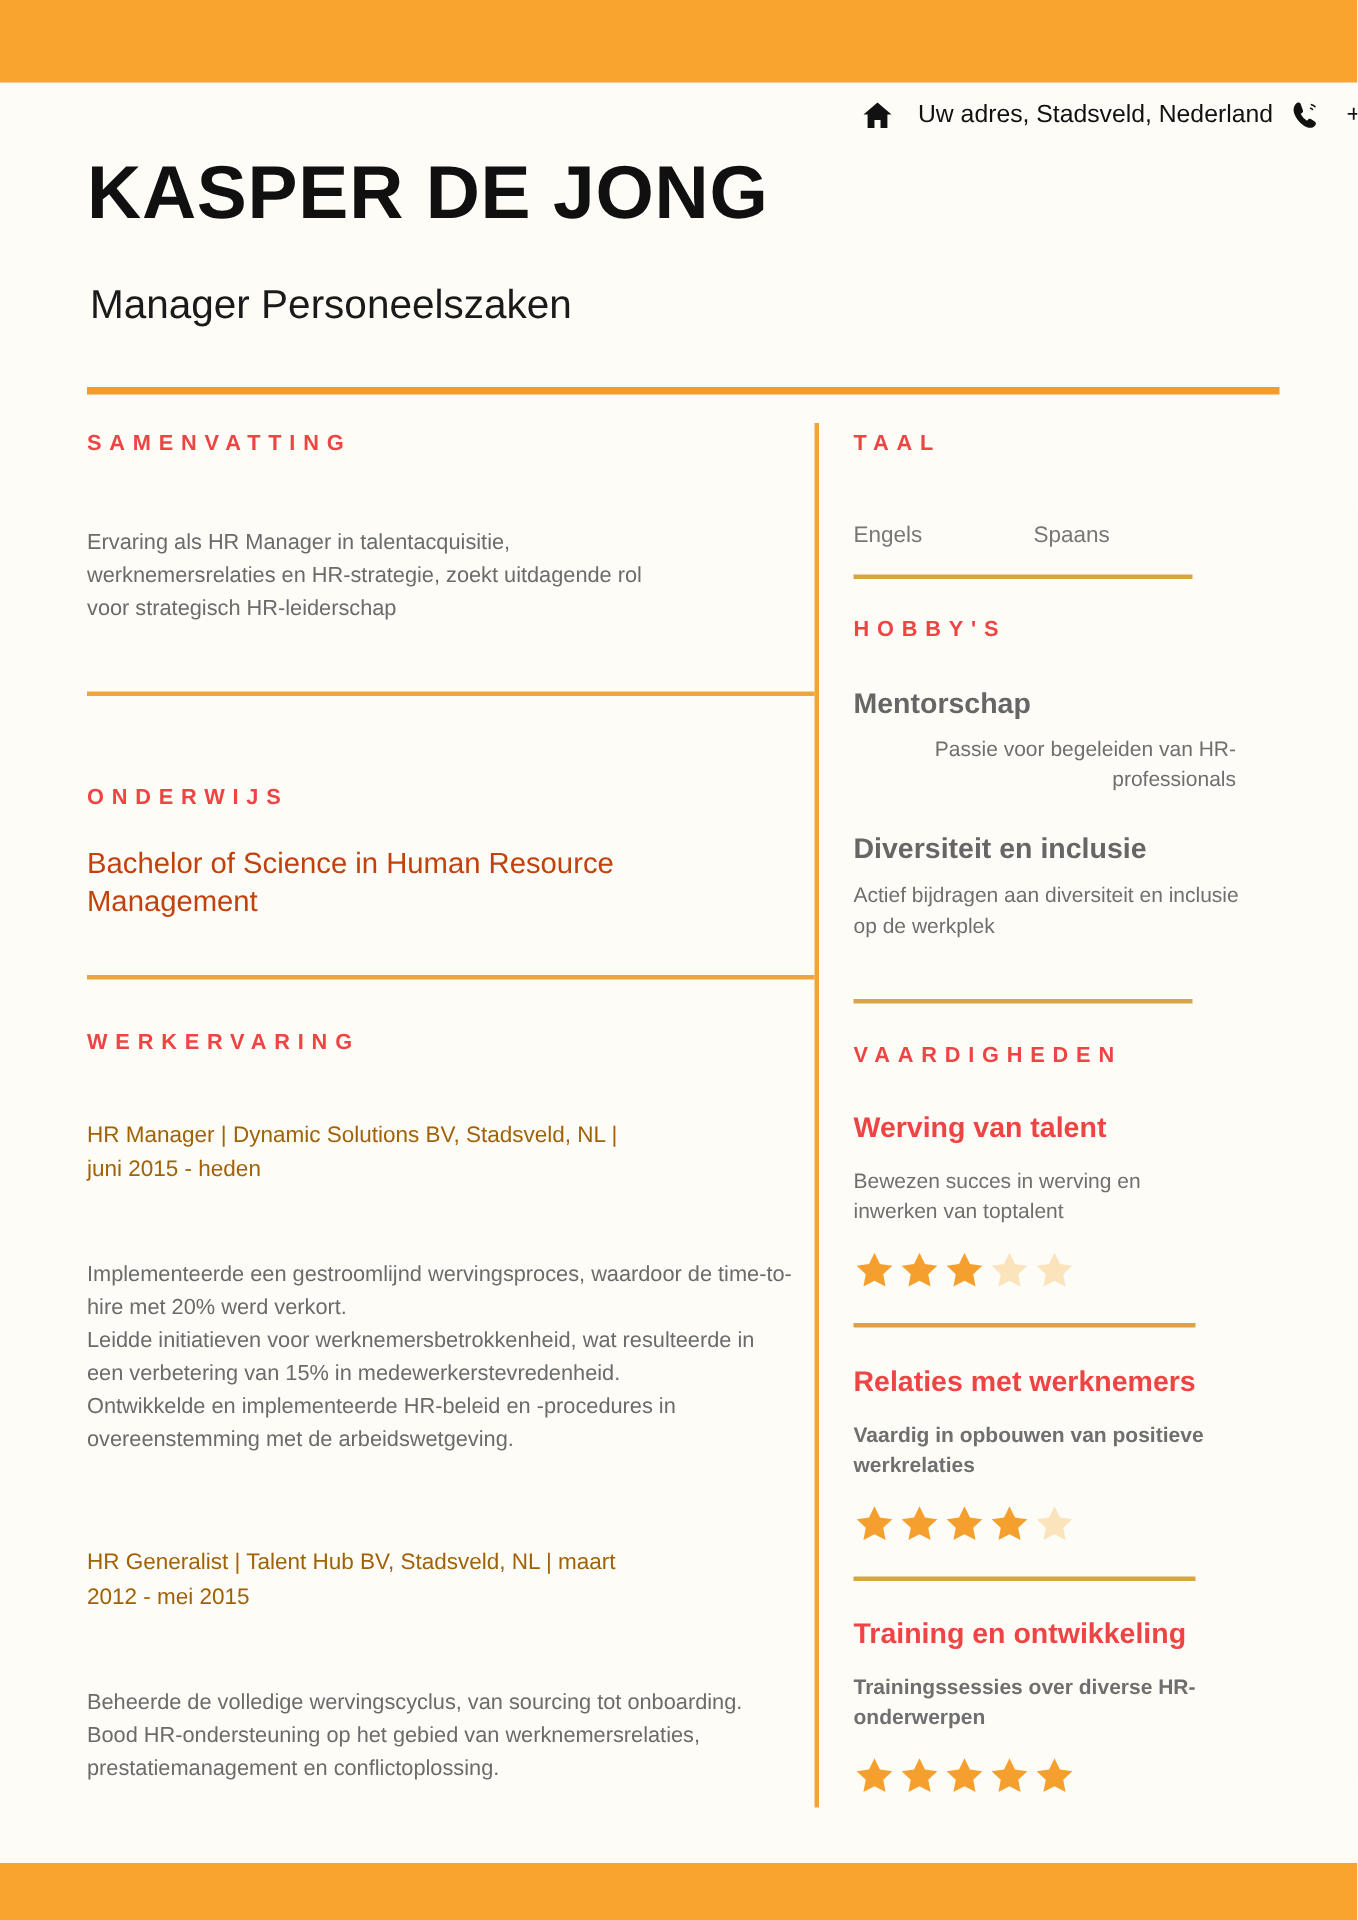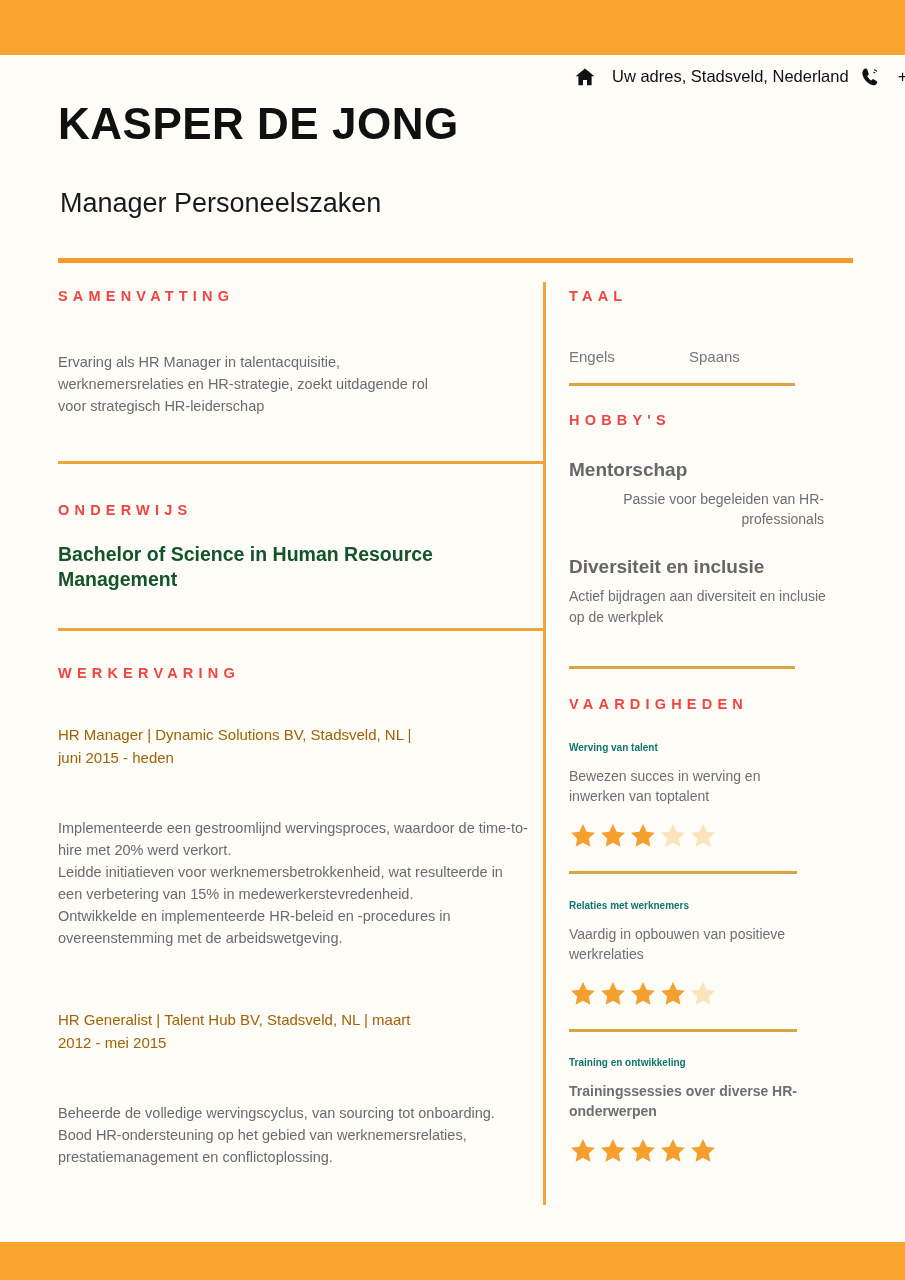--- a/index.html
+++ b/index.html
@@ -25,21 +25,21 @@
     background: #faa430;
   }
 
   
   .header {
     position: absolute; top: 55px; left: 0;
     width: 905px; height: 200px;
   }
   .name {
     position: absolute; left: 58px; top: 44px;
-    font-size: 44px; font-weight: 700;
+    font-size: 50px; font-weight: 700;
     letter-spacing: 0.5px;
     color: #101010;
     white-space: nowrap;
   }
   .job-title {
     position: absolute; left: 60px; top: 133px;
     font-size: 27px; font-weight: 400;
     color: #1a1a1a;
     white-space: nowrap;
   }
@@ -109,22 +109,22 @@
   }
   .body-dark {
     font-size: 15px;
     line-height: 1.5;
     color: #a16207;
     font-weight: 400;
   }
   .edu-title {
     font-size: 19.5px;
     line-height: 1.28;
-    font-weight: 700;
-    color: #14532d;
+    font-weight: 400;
+    color: #c2410c;
   }
 
   
   .langs {
     display: flex;
   }
   .lang-item {
     font-size: 15px;
     color: #777;
   }
@@ -134,23 +134,23 @@
     font-weight: 700;
     line-height: 1.3;
   }
   .hobby-desc {
     font-size: 14px;
     line-height: 1.45;
     color: #6f6f6f;
     margin-top: 7px;
   }
   .skill-title {
-    font-size: 10px;
+    font-size: 19px;
     font-weight: 700;
-    color: #0f766e;
+    color: #ef4444;
   }
   .skill-desc {
     font-size: 14px;
     line-height: 1.45;
     color: #6f6f6f;
     margin-top: 13px;
   }
   .stars {
     display: flex; gap: 2px;
     margin-top: 16px;
@@ -220,21 +220,21 @@
 
   <div class="col-left">
 
     <div>
       <div class="sec-head">SAMENVATTING</div>
       <div class="body-text" style="margin-top:47px; width:400px;">Ervaring als HR Manager in talentacquisitie, werknemersrelaties en HR-strategie, zoekt uitdagende rol voor strategisch HR-leiderschap</div>
     </div>
 
     <div class="rule-left" style="margin-top:44px;"></div>
 
-    <div style="margin-top:38px;">
+    <div style="margin-top:60px;">
       <div class="sec-head">ONDERWIJS</div>
       <div class="edu-title" style="margin-top:24px; width:460px;">Bachelor of Science in Human Resource Management</div>
     </div>
 
     <div class="rule-left" style="margin-top:36px;"></div>
 
     <div style="margin-top:34px;">
       <div class="sec-head">WERKERVARING</div>
 
       <div style="margin-top:43px;">
@@ -301,21 +301,21 @@
             </svg>
             <svg width="28" height="28" viewBox="0 0 24 24" class="star">
               <path d="M12 1.8l3.12 6.5 7.08.92-5.2 4.92 1.32 7.04L12 17.8l-6.32 3.38 1.32-7.04-5.2-4.92 7.08-.92z" fill="#fbe3bb"></path>
             </svg>
           </div>
         <div class="rule-gold" style="margin-top:21px; width:228px;"></div>
       </div>
 
       <div style="margin-top:26px;">
         <div class="skill-title">Relaties met werknemers</div>
-        <div class="skill-desc" style="width:250px;">Vaardig in opbouwen van positieve werkrelaties</div>
+        <div class="skill-desc" style="width:250px;font-weight:bold;">Vaardig in opbouwen van positieve werkrelaties</div>
         <div class="stars">
             <svg width="28" height="28" viewBox="0 0 24 24" class="star">
               <path d="M12 1.8l3.12 6.5 7.08.92-5.2 4.92 1.32 7.04L12 17.8l-6.32 3.38 1.32-7.04-5.2-4.92 7.08-.92z" fill="#f5a02e"></path>
             </svg>
             <svg width="28" height="28" viewBox="0 0 24 24" class="star">
               <path d="M12 1.8l3.12 6.5 7.08.92-5.2 4.92 1.32 7.04L12 17.8l-6.32 3.38 1.32-7.04-5.2-4.92 7.08-.92z" fill="#f5a02e"></path>
             </svg>
             <svg width="28" height="28" viewBox="0 0 24 24" class="star">
               <path d="M12 1.8l3.12 6.5 7.08.92-5.2 4.92 1.32 7.04L12 17.8l-6.32 3.38 1.32-7.04-5.2-4.92 7.08-.92z" fill="#f5a02e"></path>
             </svg>

